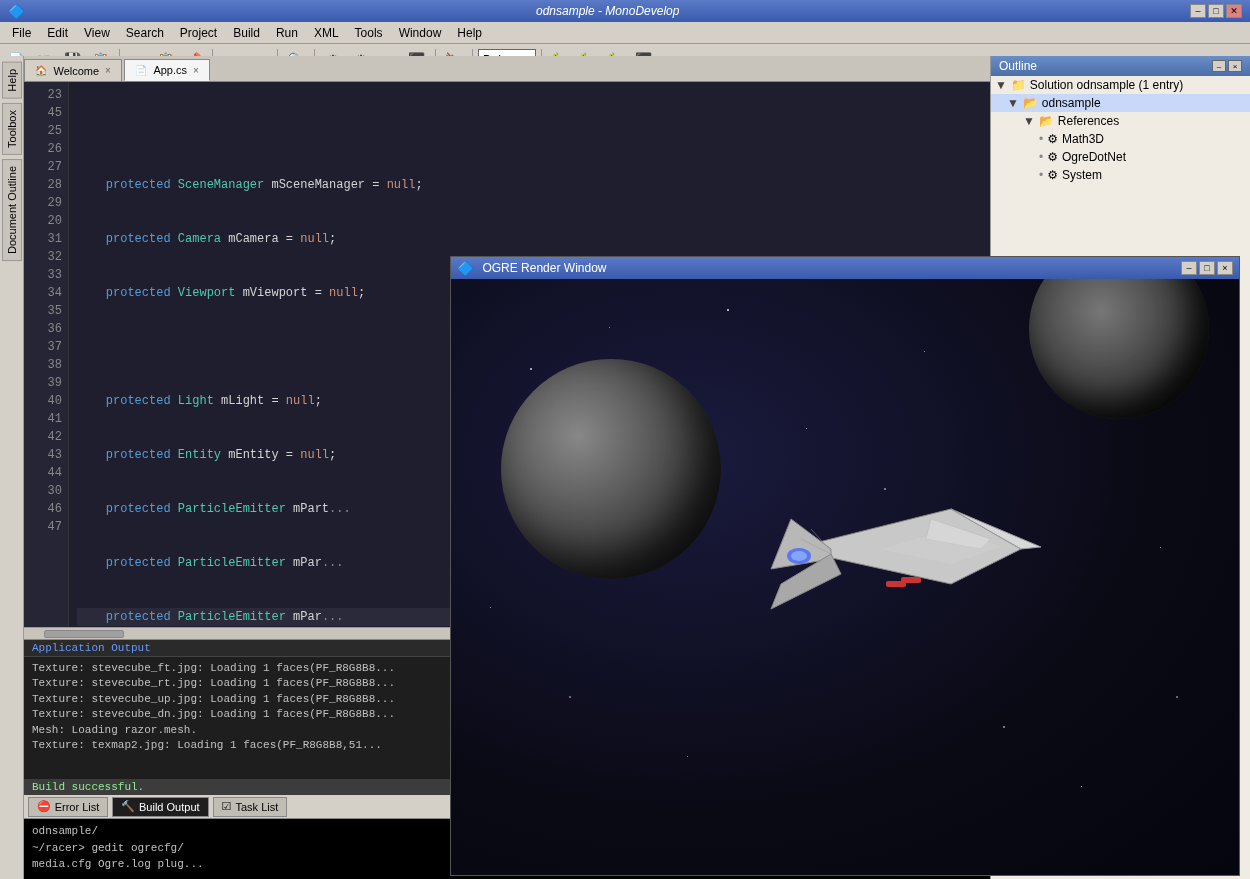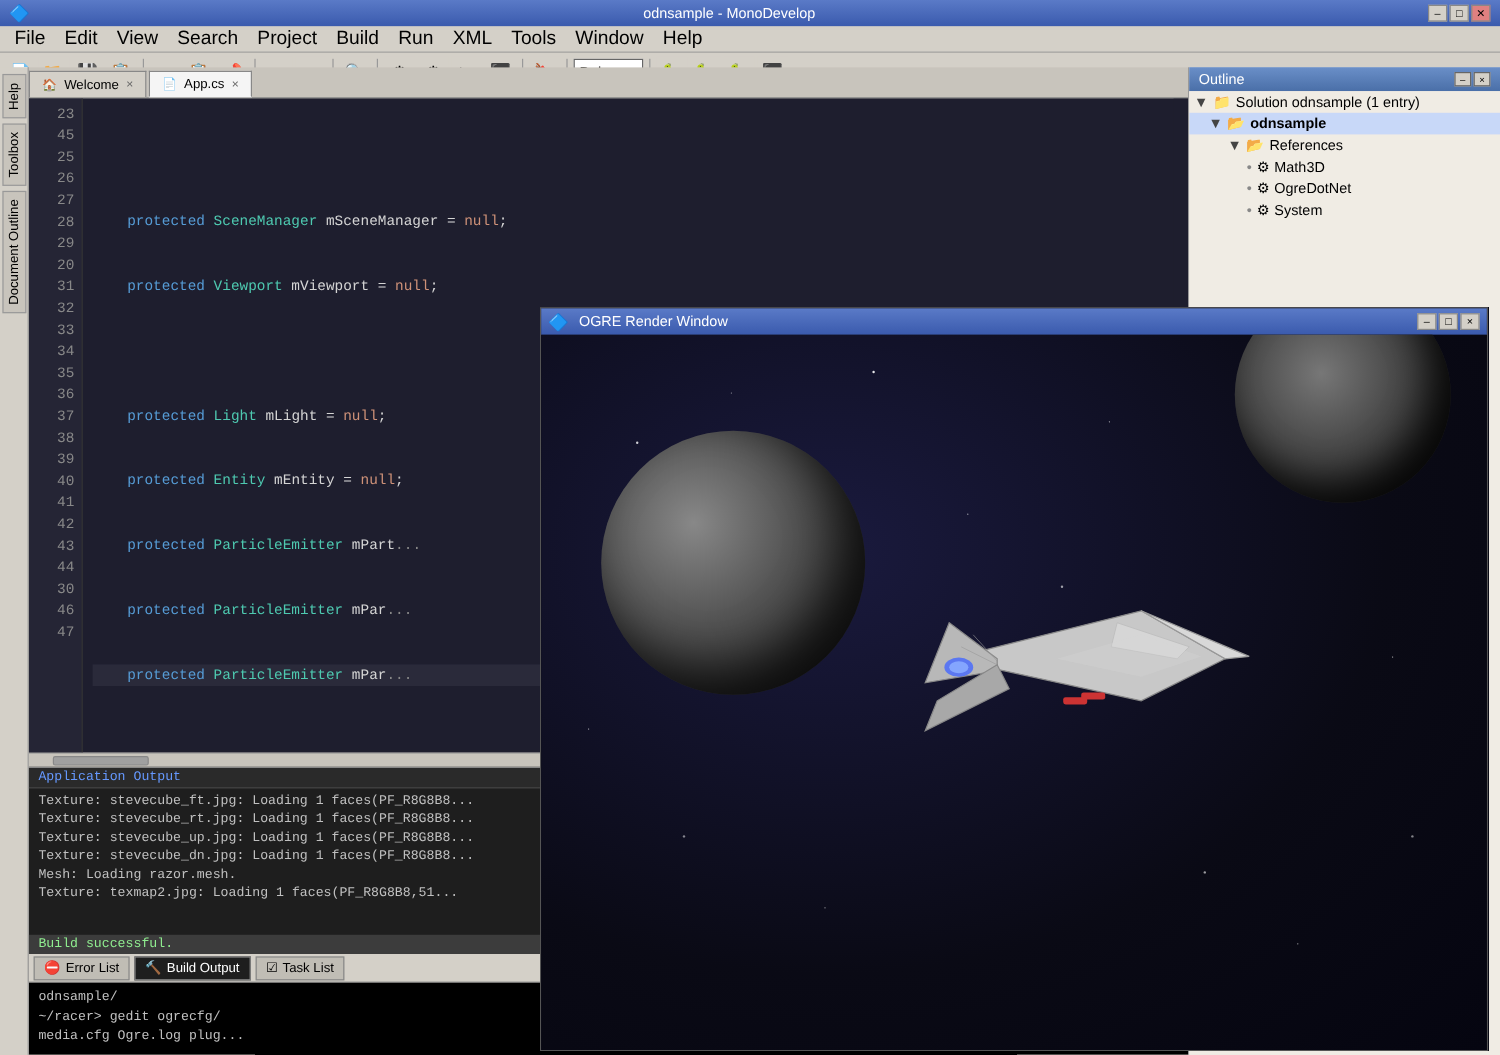--- a/index.html
+++ b/index.html
@@ -1,26 +1,26 @@
 <!DOCTYPE html>
 <html><head>
   <meta charset="utf-8">
   <style>
     * { margin: 0; padding: 0; box-sizing: border-box; }
     body { width: 1250px; height: 879px; overflow: hidden; font-family: 'Segoe UI', Tahoma, sans-serif; font-size: 12px; background: #d4d0c8; }
 
     
     .title-bar { background: linear-gradient(to bottom, #5a7ac7, #3a5aad); color: white; height: 22px; display: flex; align-items: center; justify-content: space-between; padding: 0 8px; font-size: 12px; }
-    .title-bar-title { flex: 1; text-align: center; }
+    .title-bar-title { flex: 1; text-align: center; font-style: italic; }
     .title-bar-controls { display: flex; gap: 2px; }
     .title-btn { width: 16px; height: 14px; background: #d4d0c8; border: 1px solid #888; display: flex; align-items: center; justify-content: center; font-size: 9px; cursor: pointer; color: #000; }
 
     
     .menu-bar { background: #d4d0c8; height: 22px; display: flex; align-items: center; padding: 0 4px; border-bottom: 1px solid #999; }
-    .menu-item { padding: 2px 8px; cursor: pointer; font-size: 16px; color: #000; }
+    .menu-item { padding: 2px 8px; cursor: pointer; font-size: 12px; color: #000; }
 
     
     .toolbar { background: #d4d0c8; height: 32px; display: flex; align-items: center; padding: 0 4px; border-bottom: 1px solid #999; gap: 2px; }
     .toolbar-btn { width: 26px; height: 26px; background: #d4d0c8; border: 1px solid transparent; display: flex; align-items: center; justify-content: center; cursor: pointer; font-size: 14px; }
     .toolbar-sep { width: 1px; height: 22px; background: #999; margin: 0 3px; }
     .toolbar-combo-wrap { display: flex; align-items: center; background: white; border: 1px solid #666; height: 22px; padding: 0 4px; gap: 4px; }
     .side-tab { writing-mode: vertical-rl; text-orientation: mixed; transform: rotate(180deg); padding: 6px 3px; cursor: pointer; font-size: 11px; background: #c8c4bc; border: 1px solid #999; margin: 2px 0; white-space: nowrap; }
 
     
     .main-area { position: absolute; top: 56px; left: 0; right: 0; bottom: 0; display: flex; }
@@ -195,20 +195,21 @@
         <div>42</div>
         <div>43</div>
         <div>44</div>
         <div>30</div>
         <div>46</div>
         <div>47</div>
       </div>
       <div class="code-content">
         <span class="code-line"> </span>
         <span class="code-line">    <span class="kw">protected</span> <span class="type">SceneManager</span> mSceneManager = <span class="val">null</span>;</span>
+        <span class="code-line">    <span class="kw">protected</span> <span class="type">Camera</span> mCamera = <span class="val">null</span>;</span>
         <span class="code-line">    <span class="kw">protected</span> <span class="type">Viewport</span> mViewport = <span class="val">null</span>;</span>
         <span class="code-line"> </span>
         <span class="code-line">    <span class="kw">protected</span> <span class="type">Light</span> mLight = <span class="val">null</span>;</span>
         <span class="code-line">    <span class="kw">protected</span> <span class="type">Entity</span> mEntity = <span class="val">null</span>;</span>
         <span class="code-line">    <span class="kw">protected</span> <span class="type">ParticleEmitter</span> mPart<span style="color:#888;">...</span></span>
         <span class="code-line">    <span class="kw">protected</span> <span class="type">ParticleEmitter</span> mPar<span style="color:#888;">...</span></span>
         <span class="code-line line-highlight">    <span class="kw">protected</span> <span class="type">ParticleEmitter</span> mPar<span style="color:#888;">...</span></span>
         
         
         
@@ -282,21 +283,21 @@
 
       <div class="tree-item">
         <span style="color:#444;">▼</span>
         <span>📁</span>
         <span>Solution odnsample (1 entry)</span>
       </div>
 
       <div class="tree-item tree-indent1" style="background:#c8d8f8;">
         <span style="color:#444;">▼</span>
         <span>📂</span>
-        <span style="font-weight:bold;">odnsample</span>
+        <span style="font-weight:normal;">odnsample</span>
       </div>
 
       <div class="tree-item tree-indent2">
         <span style="color:#444;">▼</span>
         <span>📂</span>
         <span>References</span>
       </div>
 
       <div class="tree-item tree-indent3">
         <span style="color:#888;">•</span>

